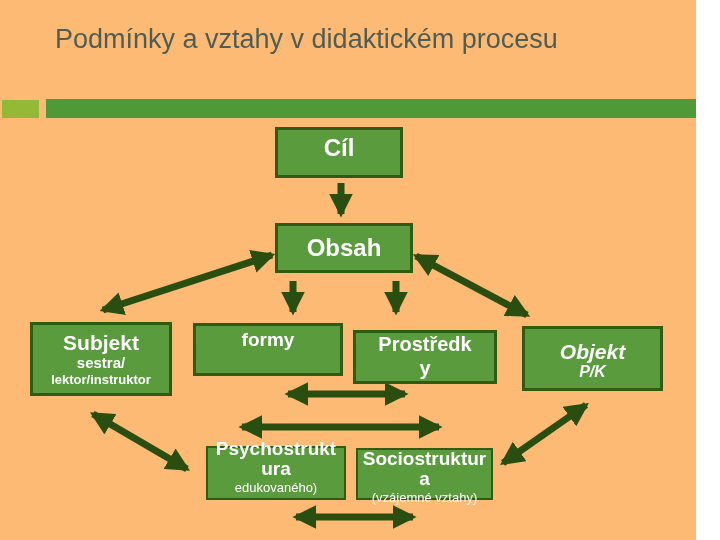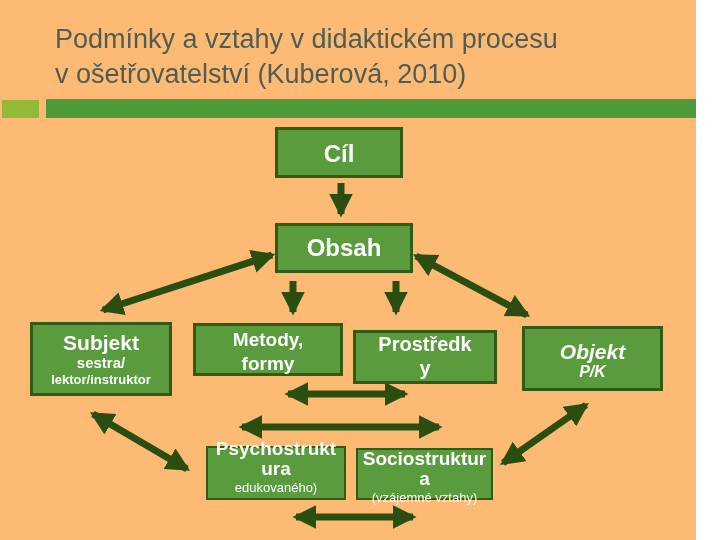--- a/index.html
+++ b/index.html
@@ -22,21 +22,21 @@
     letter-spacing:0px;
   }
   .bar-square{position:absolute;left:2px;top:100px;width:37px;height:18px;background:var(--bar-square);}
   .bar{position:absolute;left:46px;top:99px;width:674px;height:19px;background:var(--bar);}
   .node{
     position:absolute;box-sizing:border-box;background:var(--box-fill);
     border:3px solid var(--box-border);color:var(--box-text);
     text-align:center;font-weight:bold;
   }
   .node .big{font-size:24px;line-height:28px;}
-  .n-cil{left:275px;top:127px;width:128px;height:51px;padding-top:10px;}
+  .n-cil{left:275px;top:127px;width:128px;height:51px;padding-top:4px;}
   .n-obsah{left:275px;top:223px;width:138px;height:50px;padding-top:8px;}
   .n-subjekt{left:30px;top:322px;width:142px;height:74px;padding-top:6px;}
   .n-subjekt .l1{font-size:21px;line-height:23px;}
   .n-subjekt .l2{font-size:15px;line-height:18px;}
   .n-subjekt .l3{font-size:13px;line-height:15px;}
   .n-metody{left:193px;top:323px;width:150px;height:53px;padding-top:2px;}
   .n-metody .ln{font-size:19px;line-height:24px;}
   .n-prostredky{left:353px;top:330px;width:144px;height:54px;}
   .n-prostredky .ln{font-size:20px;line-height:26px;margin-top:-2px;}
   .n-objekt{left:522px;top:326px;width:141px;height:65px;padding-top:11px;font-style:italic;}
@@ -53,21 +53,20 @@
   svg.arrows line{stroke:var(--arrow);stroke-width:7;}
   svg.arrows .mk{fill:var(--arrow);}
 </style>
 </head>
 <body>
 
 <div class="slide">
 
   <div class="title">
     <div>Podmínky a vztahy v didaktickém procesu</div>
-    <div>v ošetřovatelství (Kuberová, 2010)</div>
   </div>
 
   <div class="bar-square"></div>
   <div class="bar"></div>
 
   <svg class="arrows" width="720" height="540" viewBox="0 0 720 540">
     <defs>
       <marker id="ah" viewBox="0 0 10 10" refX="8.5" refY="5" markerWidth="3.4" markerHeight="3.4" orient="auto-start-reverse">
         <path class="mk" d="M0,0 L10,5 L0,10 Z"></path>
       </marker>
@@ -92,21 +91,20 @@
     <div class="big">Obsah</div>
   </div>
 
   <div class="node n-subjekt">
     <div class="l1">Subjekt</div>
     <div class="l2">sestra/</div>
     <div class="l3">lektor/instruktor</div>
   </div>
 
   <div class="node n-metody">
-    <div class="ln">Metody,</div>
     <div class="ln">formy</div>
   </div>
 
   <div class="node n-prostredky">
     <div class="ln">Prostředk</div>
     <div class="ln">y</div>
   </div>
 
   <div class="node n-objekt">
     <div class="l1">Objekt</div>

